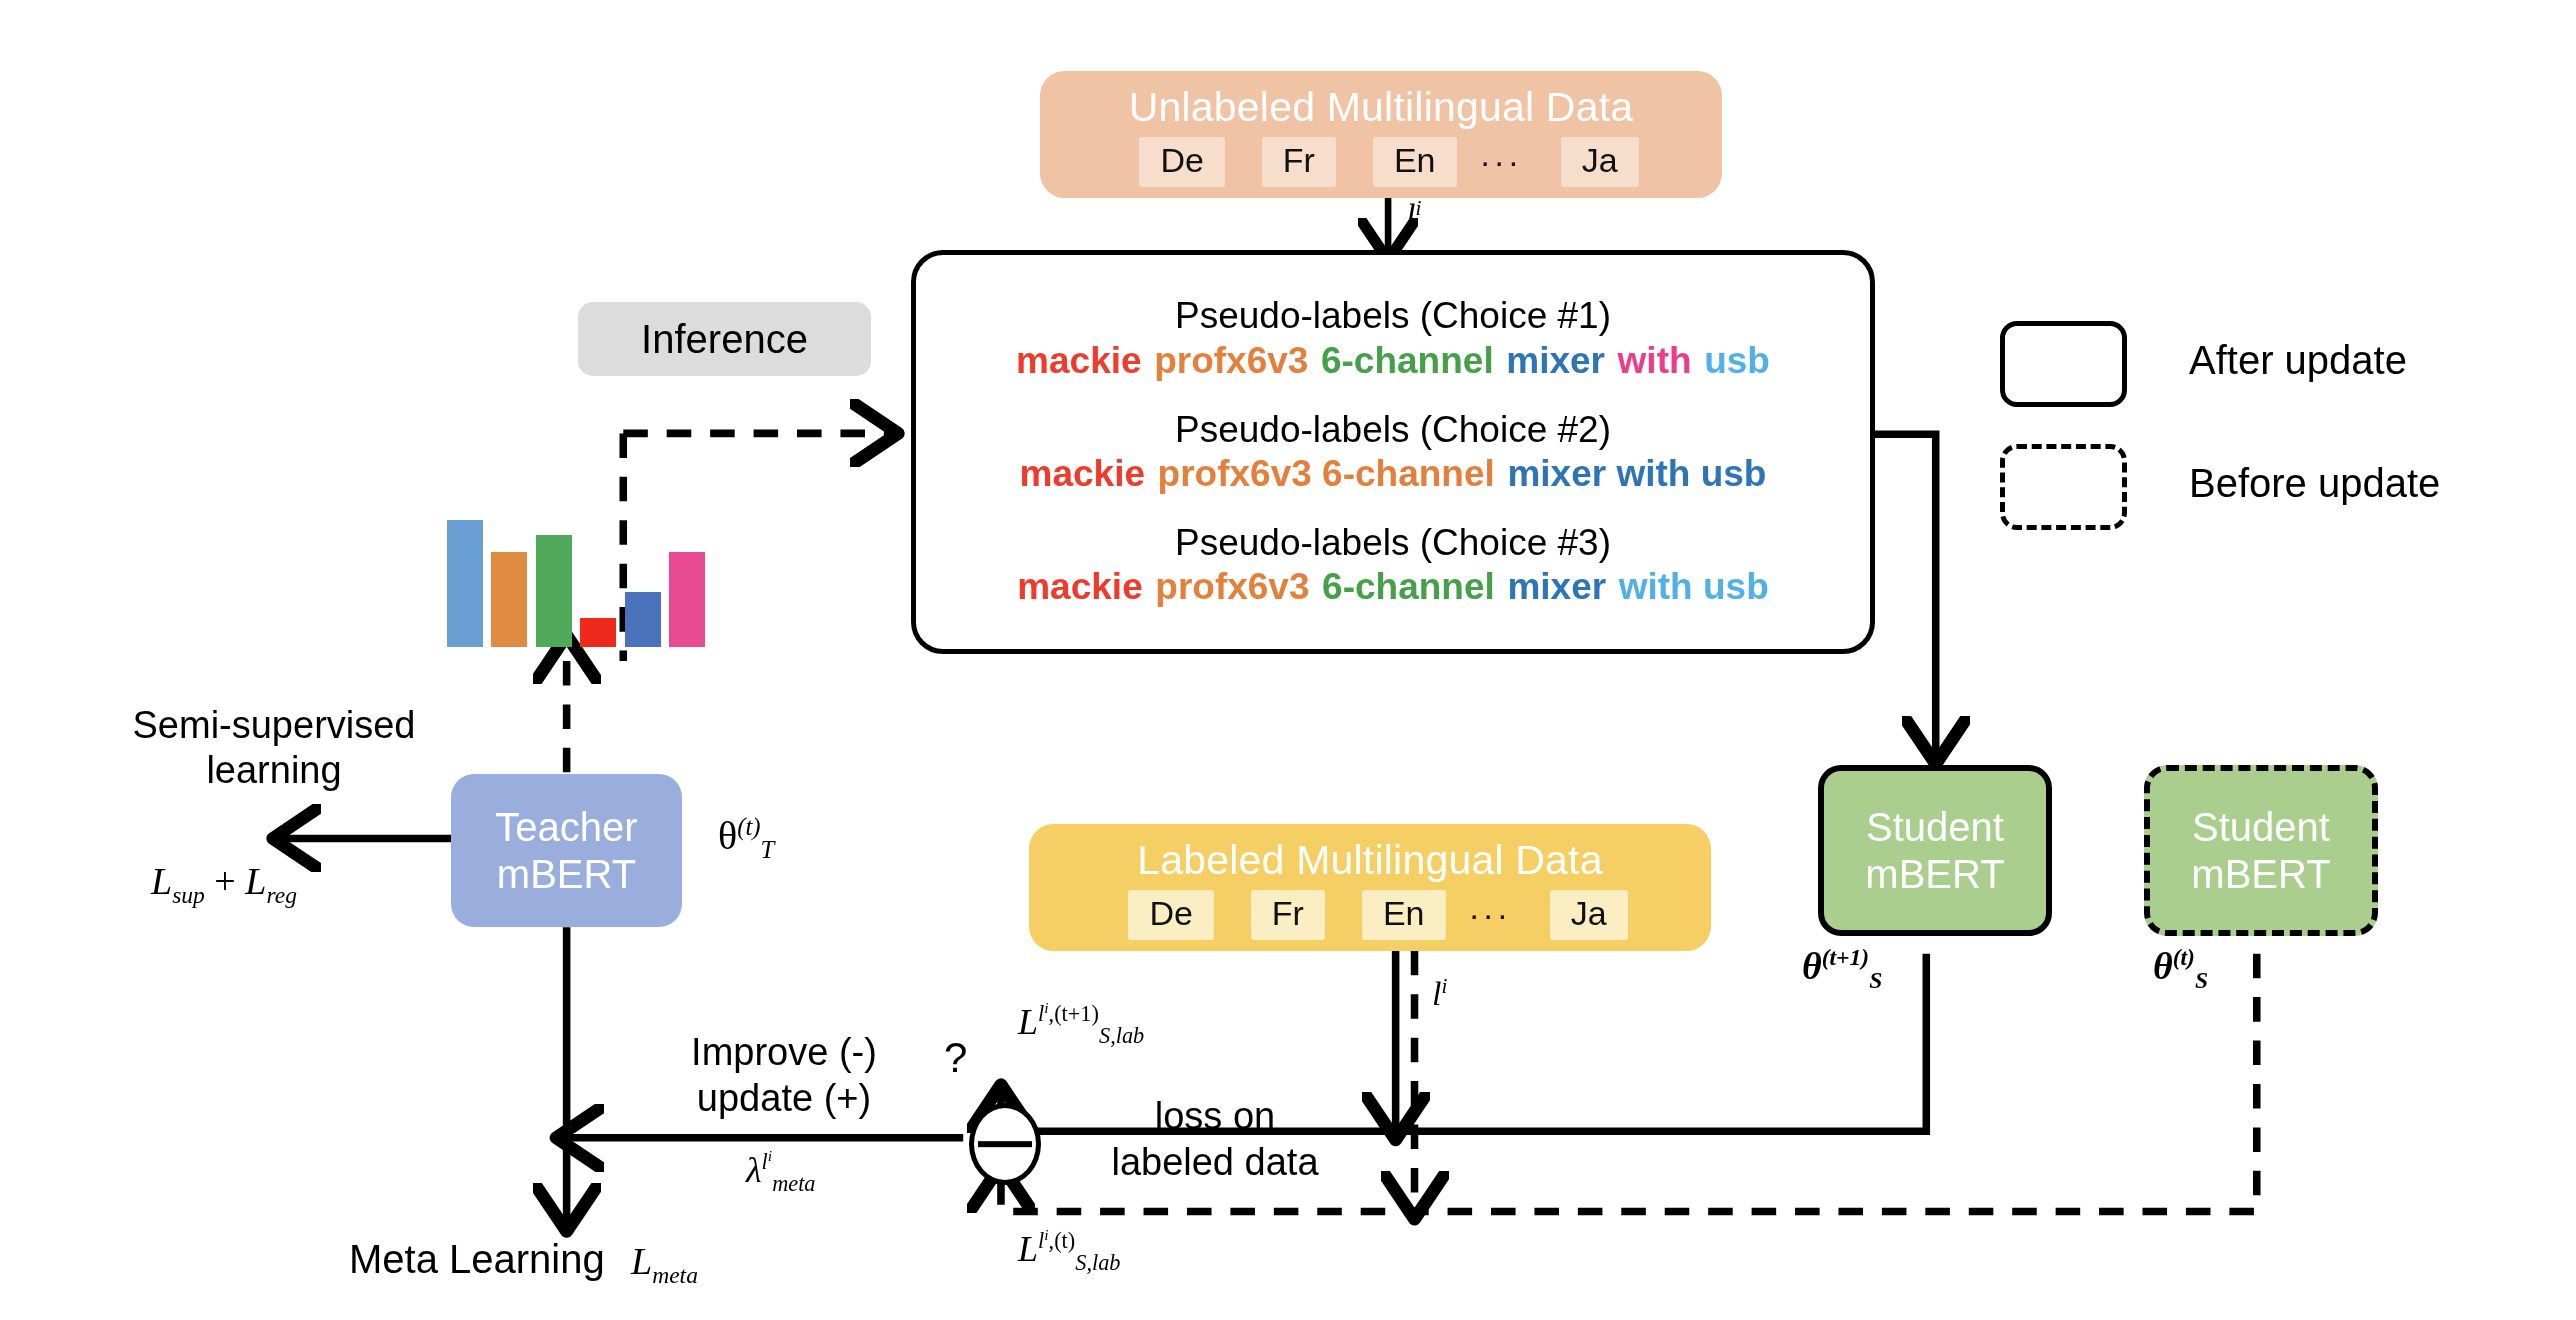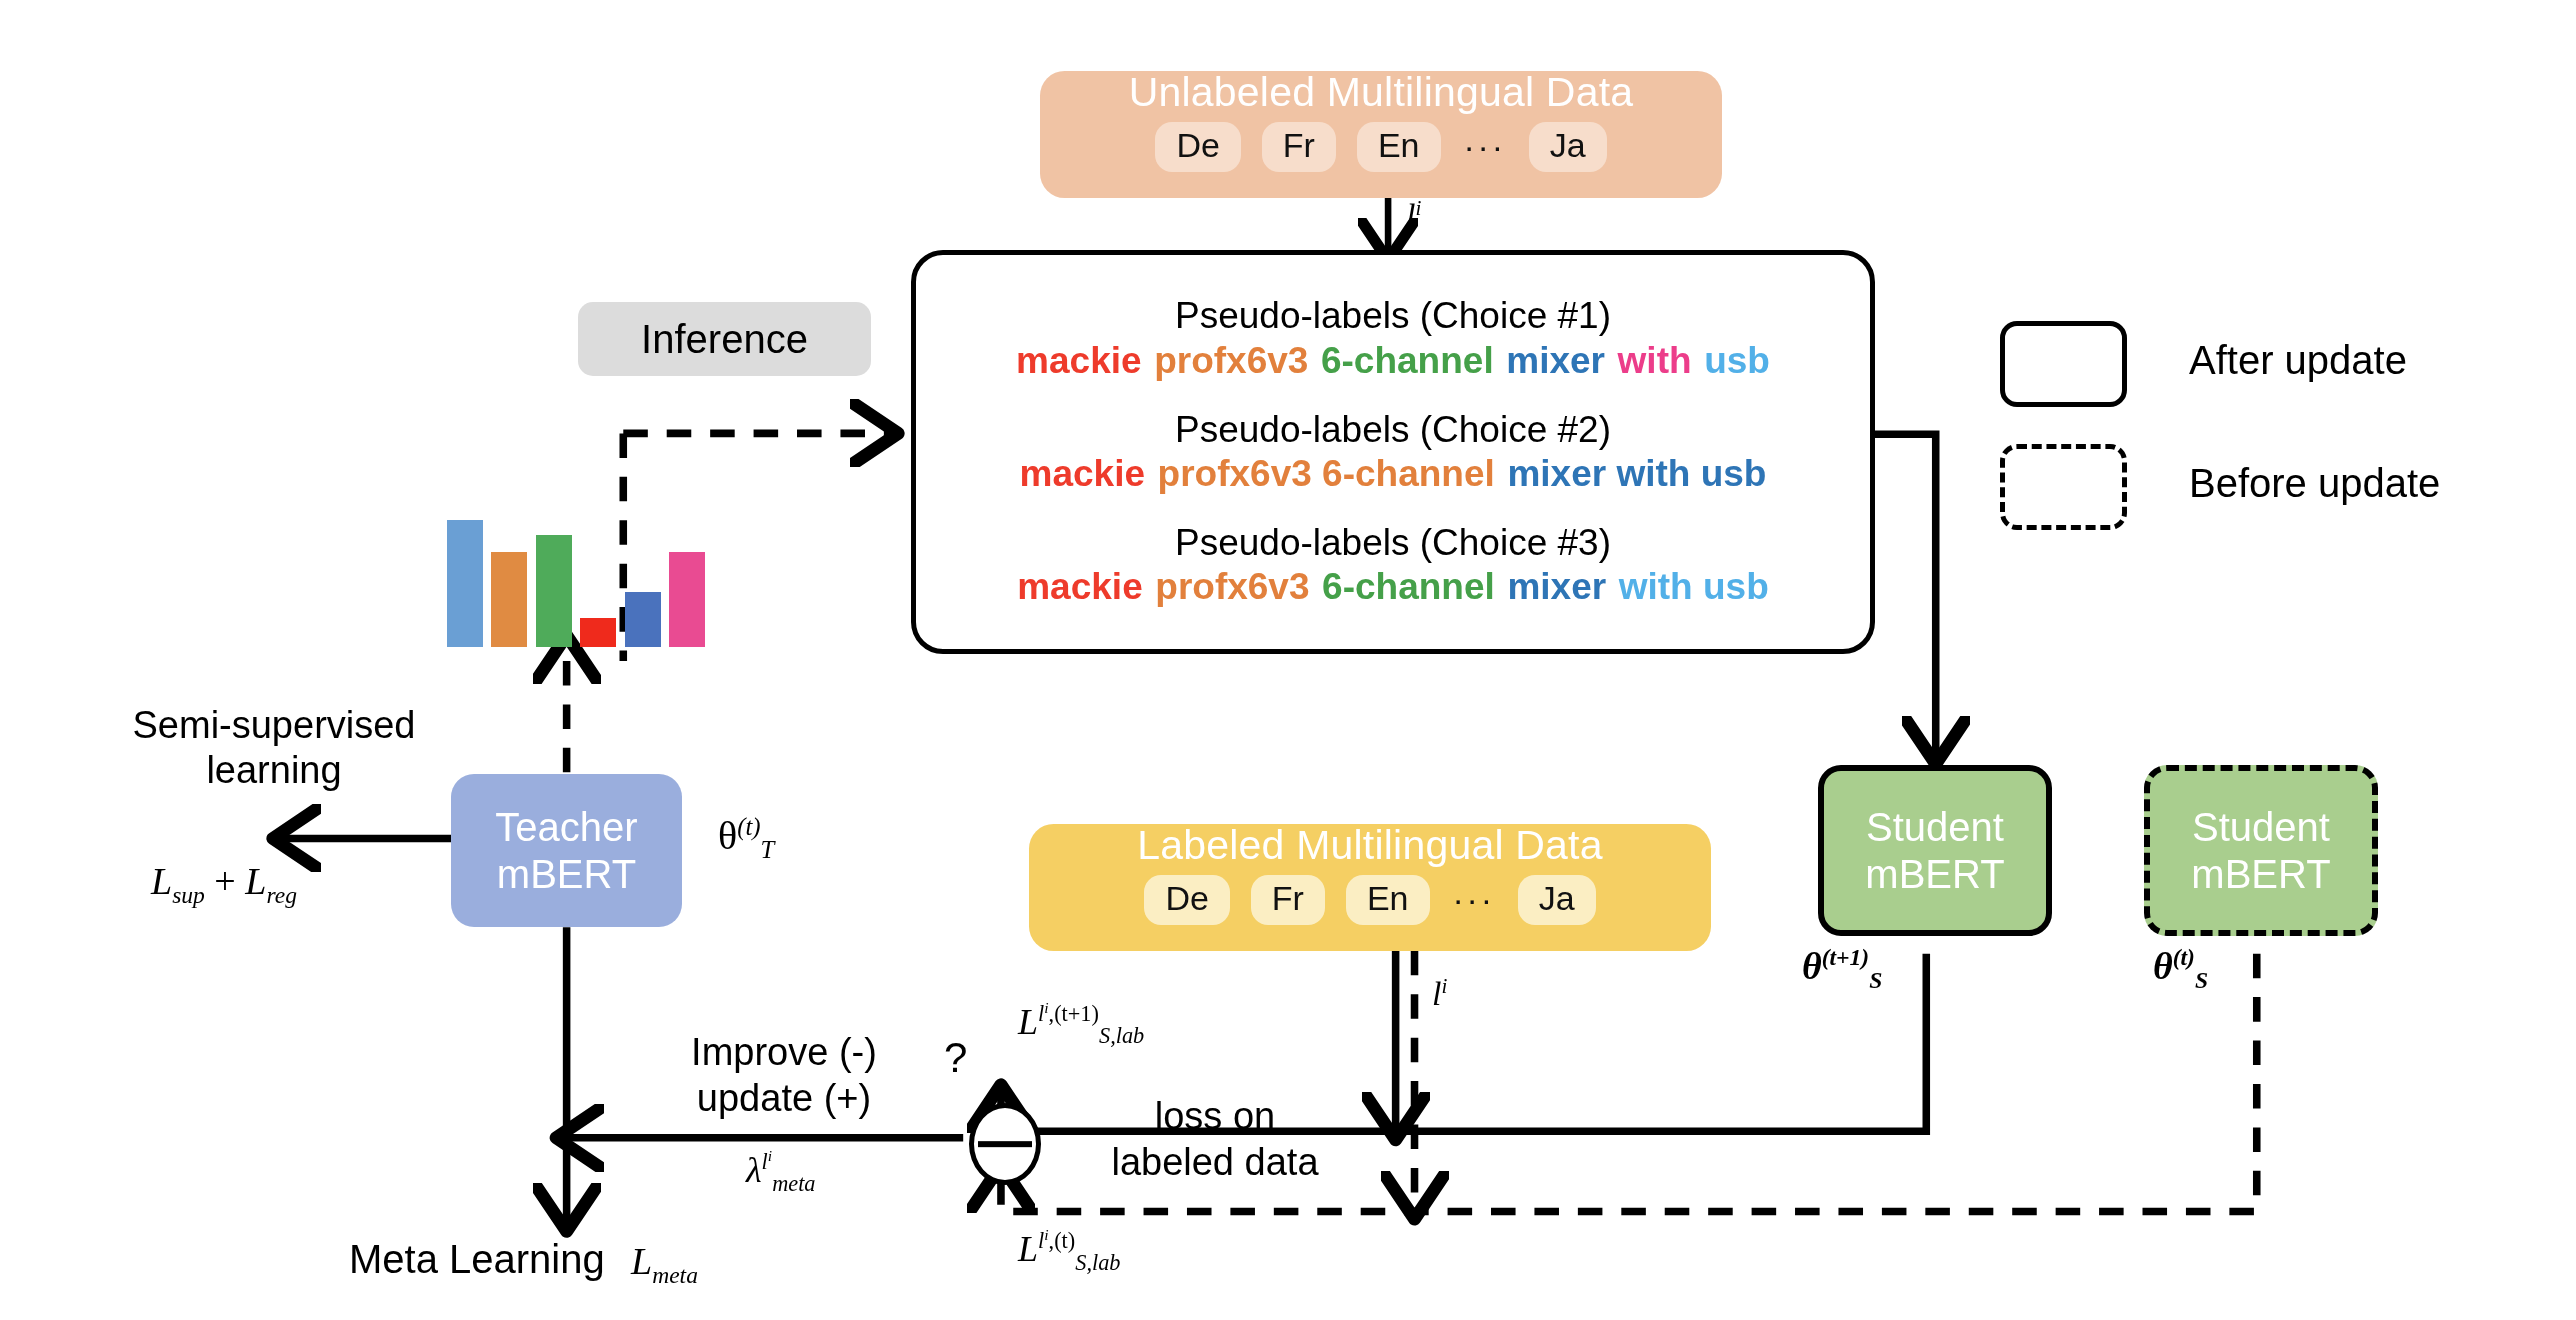--- a/index.html
+++ b/index.html
@@ -5,25 +5,25 @@
   html,body{margin:0;padding:0;background:#ffffff;}
   body{width:2576px;height:1320px;position:relative;overflow:hidden;
        font-family:"Liberation Sans", sans-serif;color:#000;}
   #stage{position:absolute;left:0;top:0;width:2576px;height:1320px;}
 
   .abs{position:absolute;}
 
   
   .data-box{border-radius:24.6px;display:flex;flex-direction:column;
             align-items:center;justify-content:flex-start;}
-  .data-title{color:#ffffff;font-size:41px;line-height:1.05;
+  .data-title{color:#ffffff;font-size:41px;line-height:1.05;margin-top:15px;
               letter-spacing:0.2px;white-space:nowrap;}
   .chip-row{display:flex;align-items:center;gap:21px;margin-top:7.6px;}
-  .chip{border-radius:17px;padding:3.8px 21px 6.6px 21px;font-size:34px;
-        line-height:1.18;color:#111;white-space:nowrap;}
+  .chip{border-radius:3px;padding:3.8px 21px 6.6px 21px;font-size:34px;
+        line-height:1.18;color:#111;white-space:nowrap;margin-left:16px;}
   .dots{font-size:34px;letter-spacing:2.8px;color:#111;padding:0 1.9px;}
 
   
   .model-box{border-radius:23px;display:flex;flex-direction:column;
              align-items:center;justify-content:center;color:#fff;
              font-size:40px;line-height:1.16;text-align:center;}
 
   
   .pl-panel{border:5.7px solid #000;border-radius:32px;background:#fff;
             display:flex;flex-direction:column;align-items:center;

